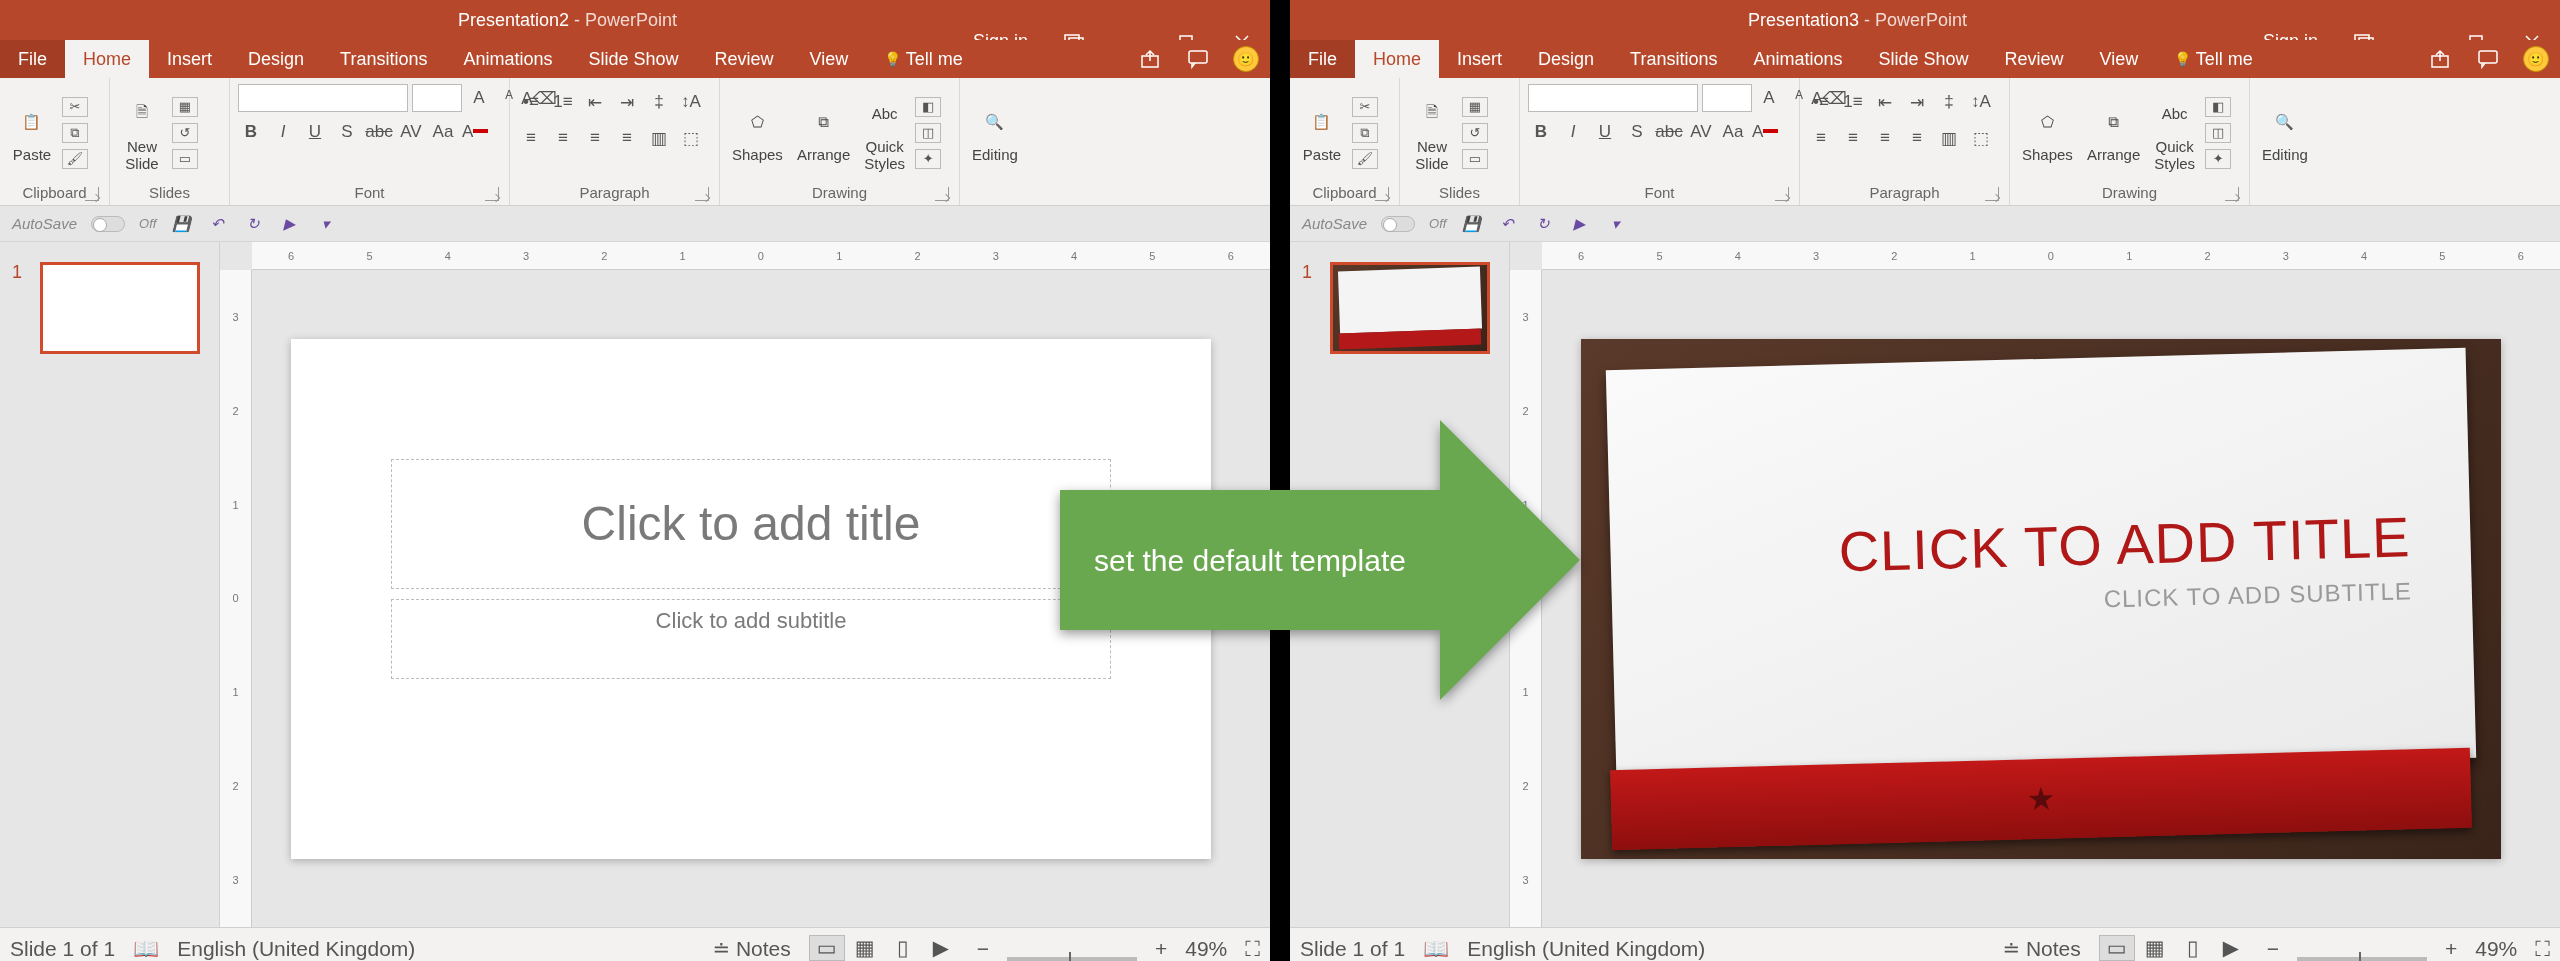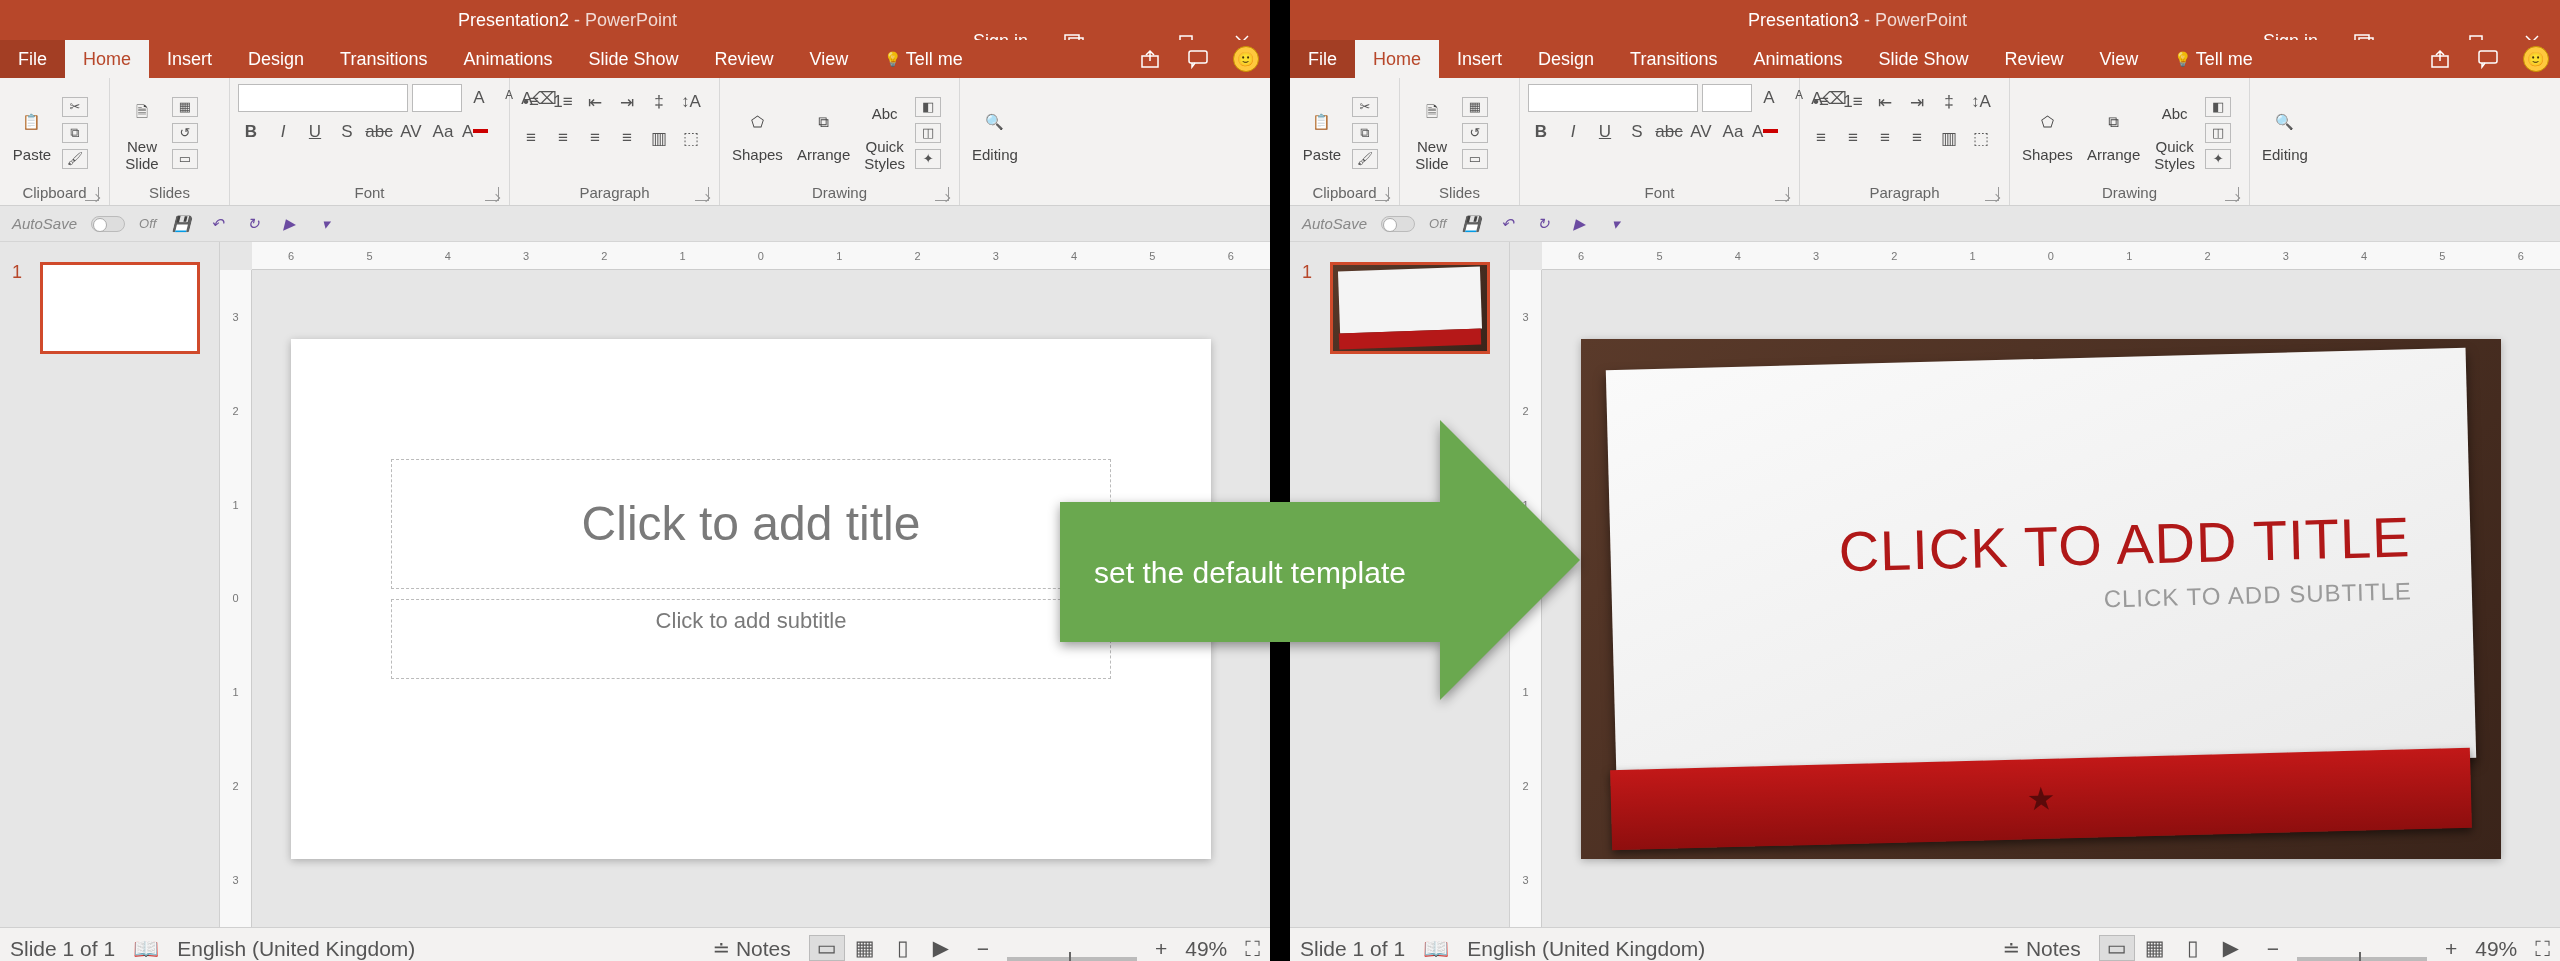--- a/index.html
+++ b/index.html
@@ -72,21 +72,21 @@
   
   .statusbar{ height:34px; background:#f3f2f1; border-top:1px solid #d0d0d0; display:flex; align-items:flex-end; font-size:21px; color:#555; padding:0 10px; gap:18px;}
   .statusbar .flex{flex:1;}
   .viewbtns{display:flex; gap:2px;}
   .viewbtn{width:36px;height:26px;border:1px solid transparent;display:flex;align-items:center;justify-content:center;}
   .viewbtn.active{background:#ddd;border-color:#bbb;}
   .zoomtrack{width:130px;height:4px;background:#bbb;position:relative;}
   .zoomtrack::before{content:"";position:absolute;left:48%;top:-5px;width:2px;height:14px;background:#666;}
   
   .arrow { position:absolute; left:1060px; top:420px; width:520px; height:280px; z-index:50; filter:drop-shadow(0 4px 6px rgba(0,0,0,.4));}
-  .arrow-body{ position:absolute; left:0; top:82px; width:380px; height:140px; background:#6aa84f; display:flex; flex-direction:column; align-items:center; justify-content:center; color:#fff; font-size:30px; line-height:1.3; text-align:center;}
+  .arrow-body{ position:absolute; left:0; top:70px; width:380px; height:140px; background:#6aa84f; display:flex; flex-direction:column; align-items:center; justify-content:center; color:#fff; font-size:30px; line-height:1.3; text-align:center;}
   .arrow-head{ position:absolute; left:380px; top:0; width:0; height:0; border-top:140px solid transparent; border-bottom:140px solid transparent; border-left:140px solid #6aa84f;}
   .thumb.brick-th{background:linear-gradient(135deg,#5a3a2a,#3a241a);}
   .thumb.brick-th::before{content:"";position:absolute;left:6px;right:6px;top:4px;bottom:20px;background:#f4f4f4;transform:rotate(-2deg);}
   .thumb.brick-th::after{content:"";position:absolute;left:6px;right:6px;bottom:4px;height:16px;background:#b51818;transform:rotate(-2deg);}
 </style>
 </head>
 <body>
 
 <div class="pane">
   <div class="titlebar">

